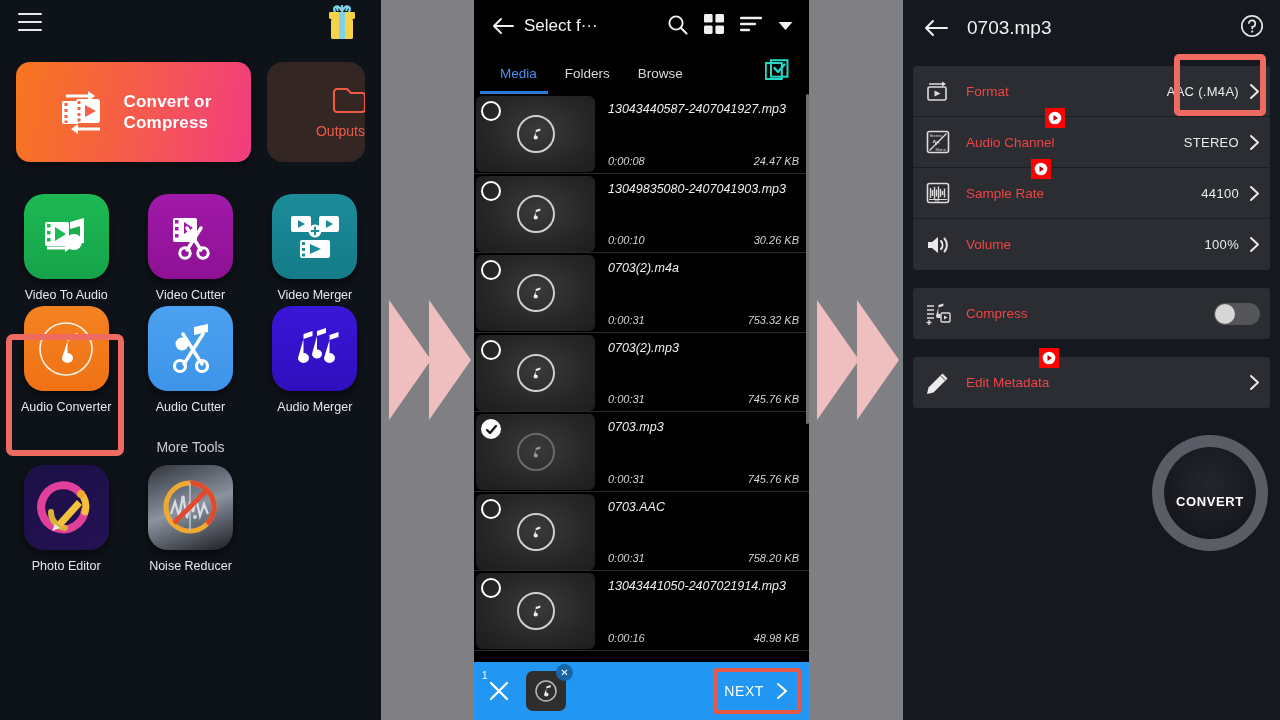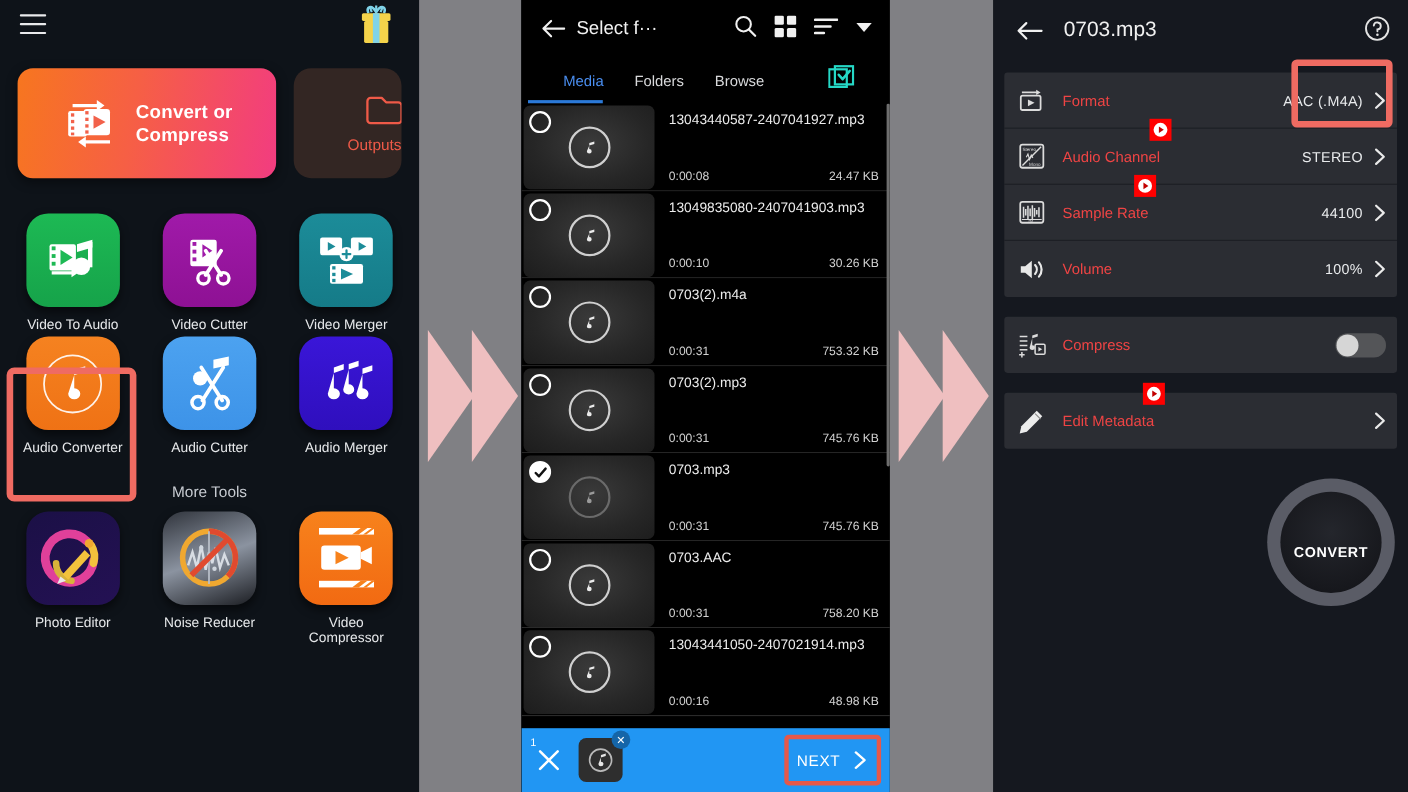--- a/index.html
+++ b/index.html
@@ -64,38 +64,38 @@
                     border: 6px solid #ef6b62; border-radius: 7px; pointer-events: none; }
 
   .more-tools { text-align:center; color:#c8ccd2; font-size: 14px; margin-top: 24px; margin-bottom: 10px; }
 
   
   .mp-bar { height: 52px; display: flex; align-items: center; padding: 0 12px; gap: 0; background:#000; }
   .mp-back { width: 34px; height: 34px; display:flex; align-items:center; justify-content:center; }
   .mp-title { color:#f2f2f2; font-size: 17px; margin-left: 4px; flex: 0 0 auto; }
   .mp-actions { margin-left: auto; display:flex; align-items:center; gap: 16px; }
 
-  .mp-tabs { height: 42px; display:flex; align-items:center; padding: 0 24px; position: relative; background:#000;}
+  .mp-tabs { height: 42px; display:flex; align-items:center; padding: 0 12px; position: relative; background:#000;}
   .mp-tab { color:#d8d9db; font-size: 13.5px; padding: 0 14px; }
   .mp-tab.active { color:#4a8ef0; }
   .mp-tab-underline { position: absolute; left: 6px; bottom: 0; width: 68px; height: 3px; background:#2b79d8; }
   .mp-selectall { margin-left: auto; margin-right: 8px; }
 
   .mp-list { position: relative; height: 626px; overflow: hidden; }
   .file-row { display:flex; height: 79.5px; border-bottom: 1px solid #2a2a2a; background:#000; }
   .file-thumb { position: relative; width: 119px; height: 76px; margin: 2px 0 0 2px; border-radius: 6px;
                 background: radial-gradient(ellipse at 52% 45%, #3a3a3a 0%, #262626 60%, #1c1c1c 100%);
                 display:flex; align-items:center; justify-content:center; }
   .thumb-note { width: 38px; height: 38px; border-radius: 50%; border: 2px solid #cfcfcf;
                 display:flex;align-items:center;justify-content:center; }
   .thumb-note.dim { border-color:#6a6a6a; }
   .chk { position: absolute; left: 5px; top: 5px; width: 20px; height: 20px; border-radius: 50%;
          border: 2.5px solid #fff; background: transparent; }
   .chk.on { background: #fff; border-color:#fff; display:flex; align-items:center; justify-content:center;}
-  .file-meta { flex: 1; position: relative; padding: 8px 0 0 13px; }
+  .file-meta { flex: 1; position: relative; padding: 8px 0 0 13px; font-style: italic; }
   .file-name { color: #ededed; font-size: 12.5px; }
   .file-dur { position: absolute; left: 13px; bottom: 6px; color:#d2d2d2; font-size: 11px; }
   .file-size { position: absolute; right: 10px; bottom: 6px; color:#d2d2d2; font-size: 11px; }
 
   .scrollbar { position:absolute; right: 0; top: 0; width: 3px; height: 330px; background:#6e6e6e; border-radius:2px; }
 
   .mp-bottom { position: absolute; left: 0; bottom: 0; width: 335px; height: 58px; background:#2196f3;
                display:flex; align-items:center; padding: 0 10px; }
   .bb-x { width: 30px; height: 30px; display:flex; align-items:center; justify-content:center; }
   .bb-chip { position: relative; width: 40px; height: 40px; border-radius: 7px; background:#2e2e2e;
@@ -311,37 +311,20 @@
               <path d="M16 42 l4 -12 l4 14 l4 -20 l4 22 l3 -16 l3 10 l3 -14 l4 18 l4 -12 l4 10" fill="none" stroke="#d8dde4" stroke-width="2.2"></path>
               <line x1="35" y1="11" x2="35" y2="59" stroke="#b9c0c9" stroke-width="1.6"></line>
               <line x1="19" y1="51" x2="51" y2="19" stroke="#e04a2f" stroke-width="5"></line>
               <circle cx="28" cy="26" r="2" fill="#cfd6de"></circle>
               <circle cx="40" cy="45" r="2" fill="#cfd6de"></circle>
             </svg>
           </div>
           <div class="tl">Noise Reducer</div>
         </div>
 
-        <div class="tool">
-          <div class="ic ic-vc">
-            <svg width="70" height="70" viewBox="0 0 70 70">
-              <rect x="10" y="8" width="50" height="6" fill="#fff"></rect>
-              <path d="M48 8 l6 0 l-8 6 l-6 0 z M58 8 l3 0 l-8 6 l-3 0 z" fill="#f7821c"></path>
-              <rect x="10" y="56" width="50" height="6" fill="#fff"></rect>
-              <path d="M48 56 l6 0 l-8 6 l-6 0 z M58 56 l3 0 l-8 6 l-3 0 z" fill="#f7821c"></path>
-              <rect x="12" y="24" width="36" height="22" rx="3" fill="#fff"></rect>
-              <path d="M48 30 l10 -5 v16 l-10 -5 z" fill="#fff"></path>
-              <path d="M25 29 l12 6 l-12 6 z" fill="#f7821c"></path>
-            </svg>
-          </div>
-          <div class="tl">
-            <span>Video</span><br>
-            <span>Compressor</span>
-          </div>
-        </div>
       </div>
     </div>
 
     <div class="tool-highlight"></div>
   </div>
 
   <div class="sep" id="sep-1">
     <svg width="84" height="124" viewBox="0 0 84 124">
       <path d="M2 2 L44 62 L2 122 Z" fill="#efbfc0"></path>
       <path d="M42 2 L84 62 L42 122 Z" fill="#efbfc0"></path>

